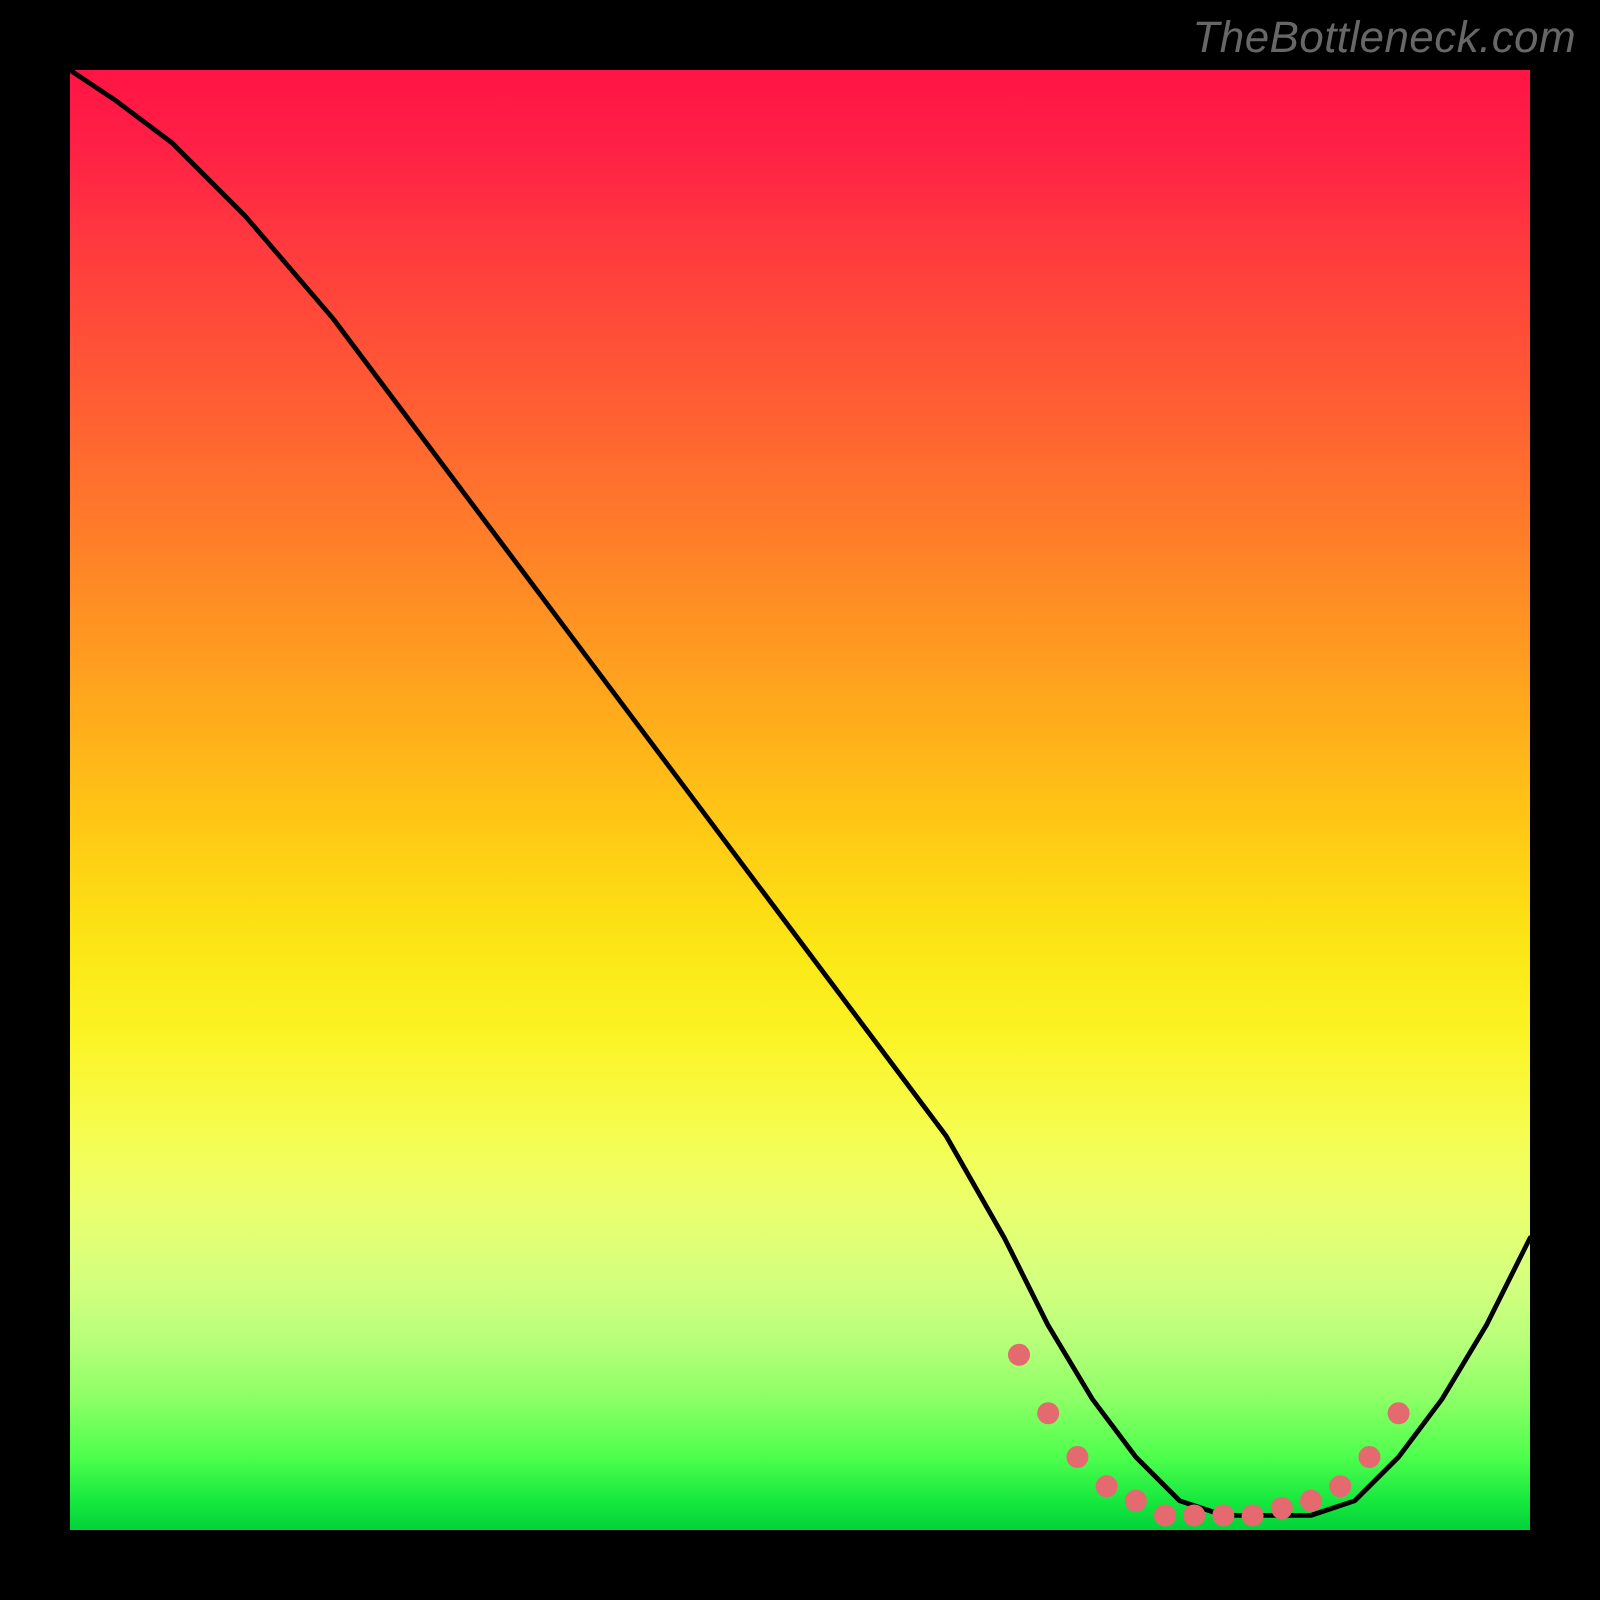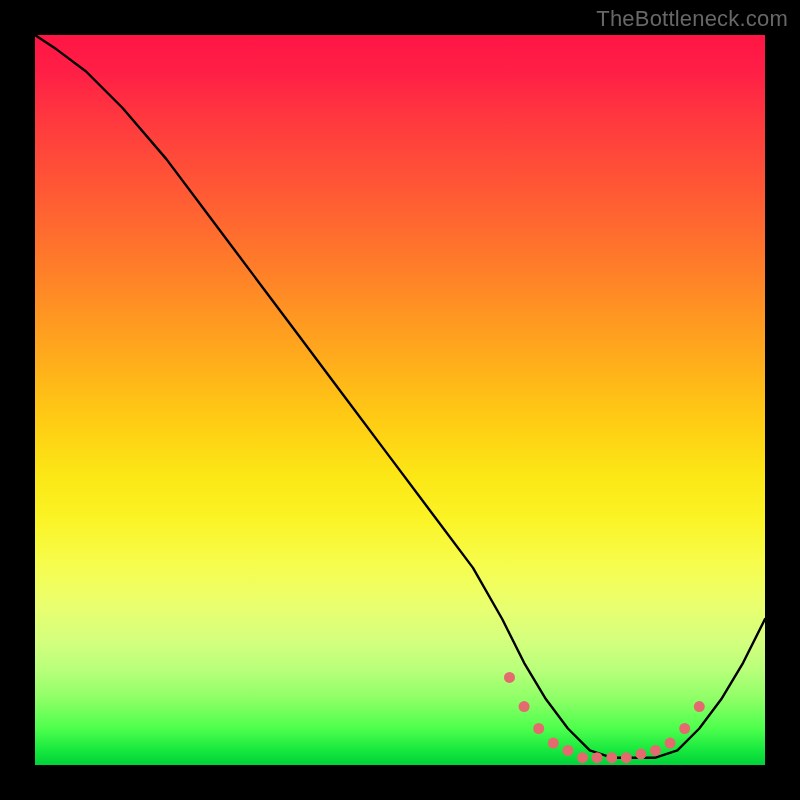--- a/index.html
+++ b/index.html
@@ -9,20 +9,21 @@
     height: 800px;
     background: #000;
     overflow: hidden;
     font-family: Arial, Helvetica, sans-serif;
   }
   .frame {
     position: relative;
     width: 800px;
     height: 572px;
     background: #000;
+    font-style: italic;
   }
   .plot-area {
     position: absolute;
     left: 35px;
     top: 35px;
     width: 730px;
     height: 730px;
     
     background: linear-gradient(
       to bottom,

